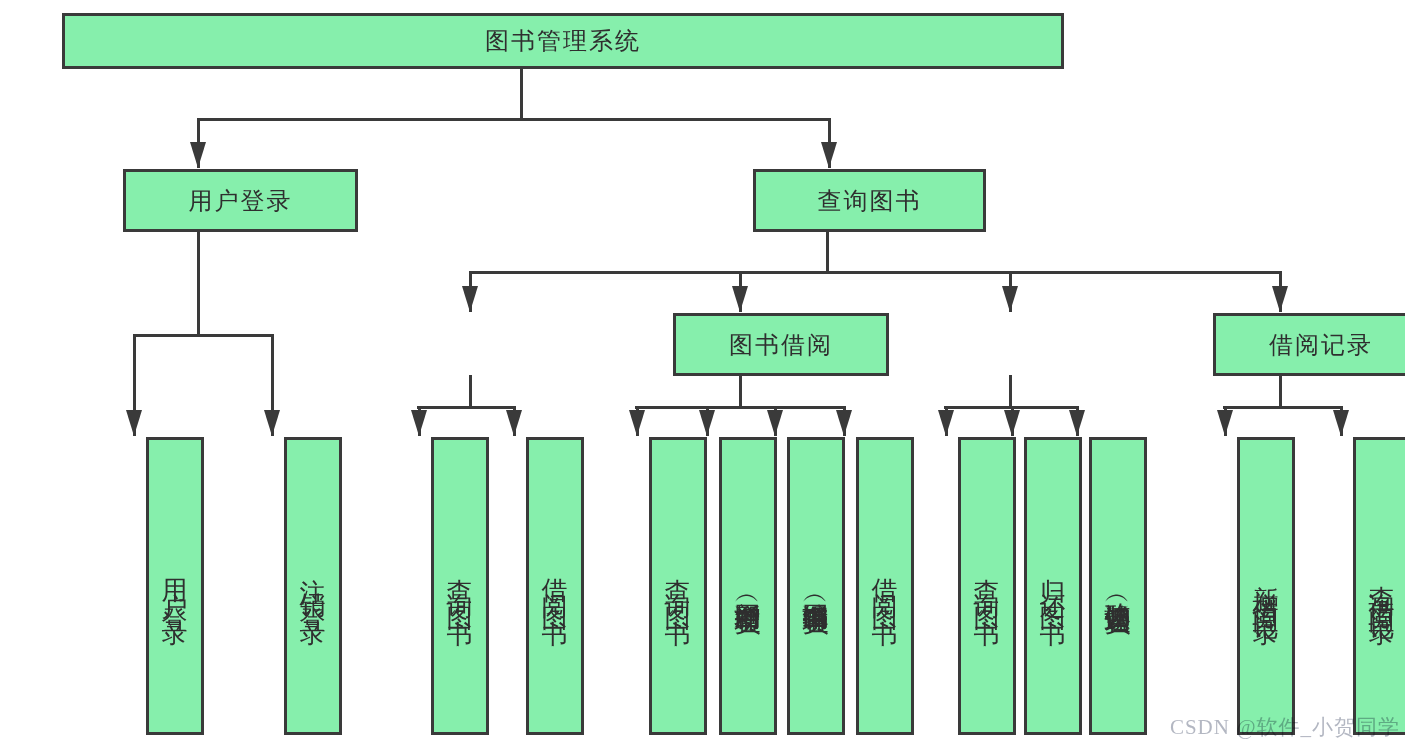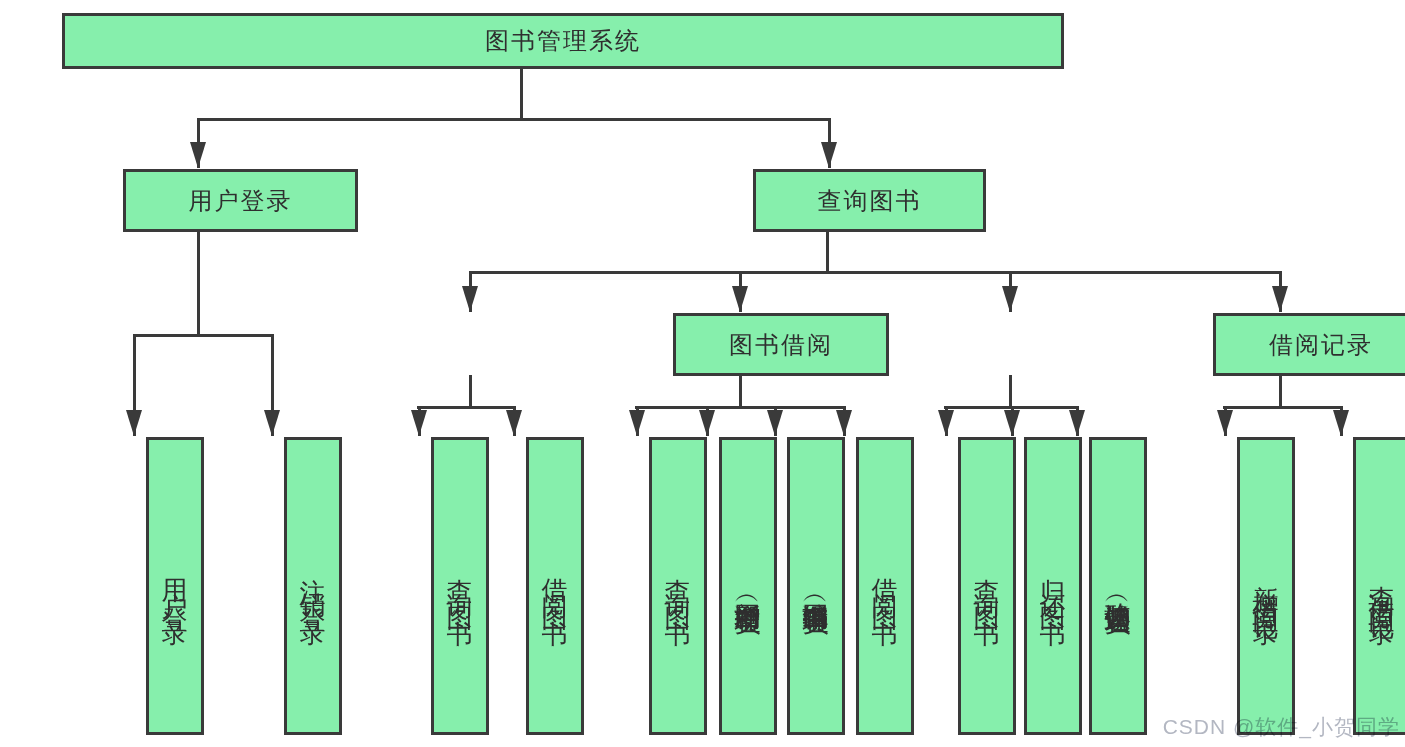--- a/index.html
+++ b/index.html
@@ -32,21 +32,21 @@
   .hline{position:absolute;height:3px;background:var(--line);}
   .drop{position:absolute;width:3px;background:var(--line);}
   .drop::after{
     content:"";position:absolute;left:-7px;bottom:0;width:0;height:0;
     border-left:8px solid transparent;border-right:8px solid transparent;
     border-top:26px solid var(--line);
   }
   .watermark{
     position:absolute;right:5px;bottom:6px;
     font-size:21px;color:var(--wm);letter-spacing:1px;
-    mix-blend-mode:multiply;z-index:9;
+    mix-blend-mode:multiply;z-index:9;font-family:Liberation Serif, serif;
   }
 </style>
 </head>
 <body>
 
 <div class="stage">
 
   <div class="node" style="left:21px;top:13px;width:1002px;height:56px;">
     <span>图书管理系统</span>
   </div>

